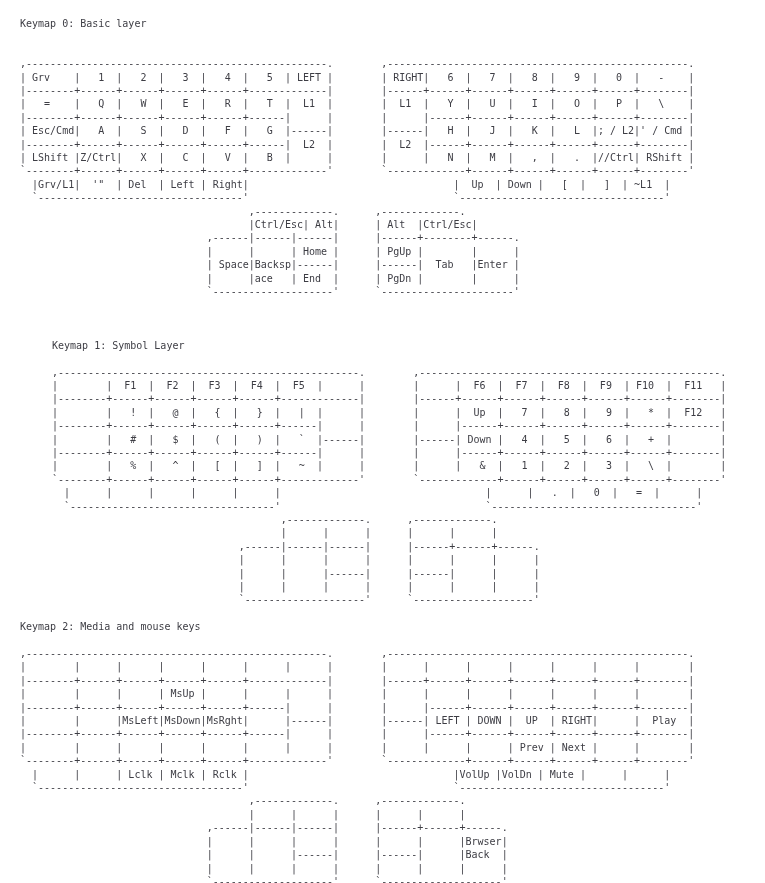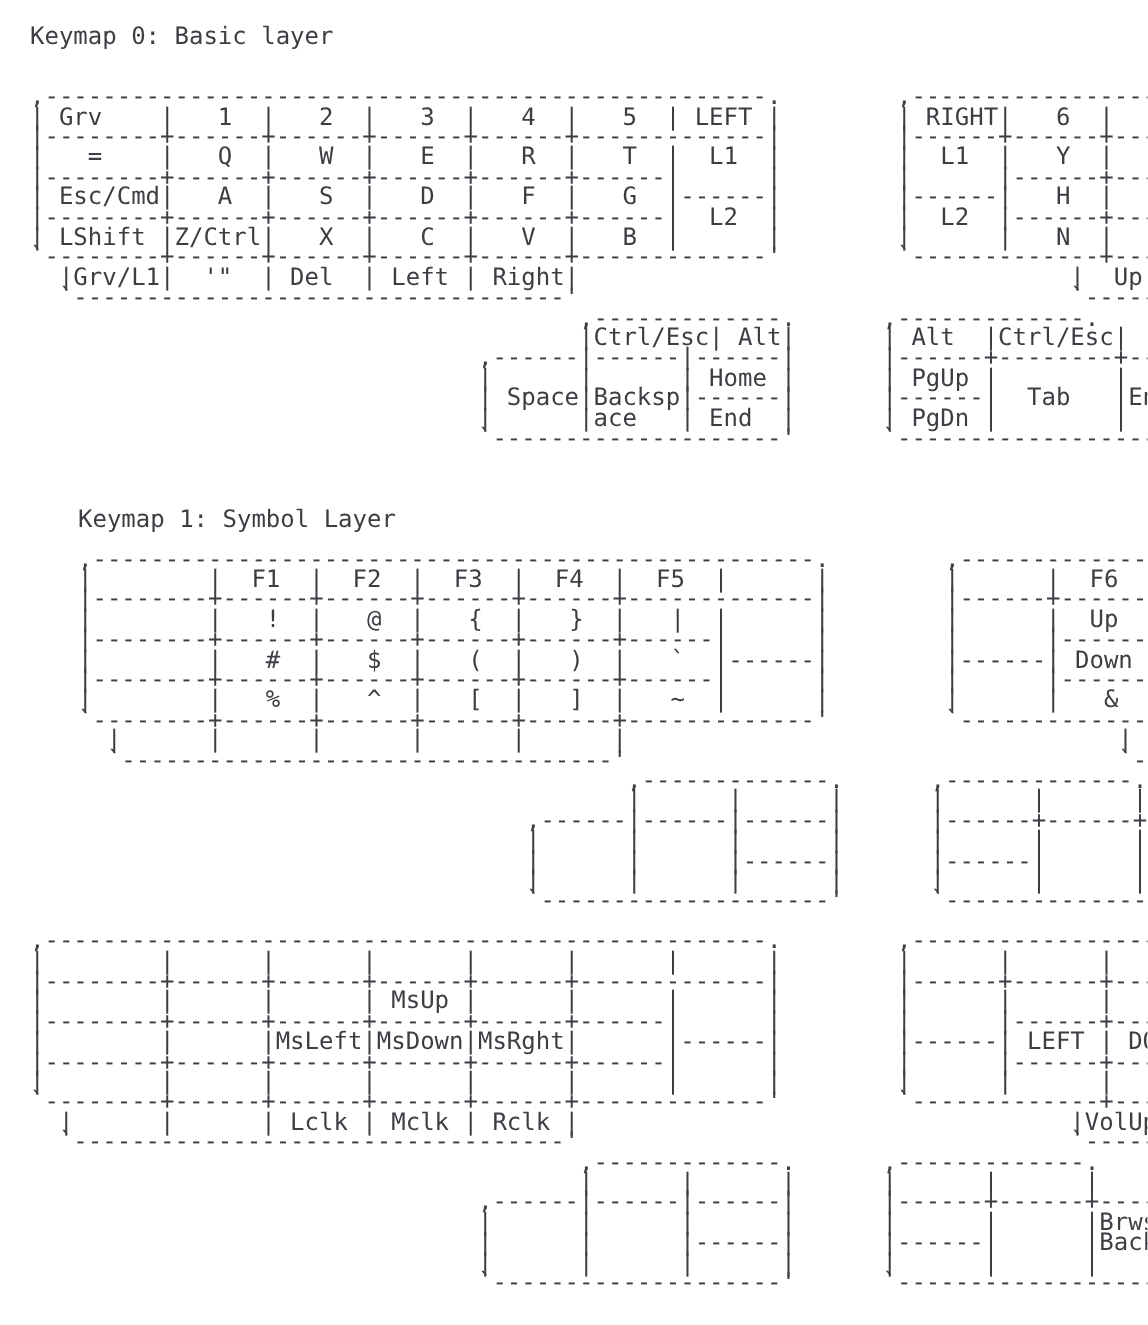--- a/index.html
+++ b/index.html
@@ -9,21 +9,21 @@
     width: 765px;
     height: 883px;
     overflow: hidden;
   }
   .doc {
     box-sizing: border-box;
     width: 765px;
     height: 883px;
     padding: 17px 0 0 20px;
     font-family: "DejaVu Sans Mono", "Liberation Mono", monospace;
-    font-size: 16px;
+    font-size: 10px;
     line-height: 13.4px;
     color: #3d3d44;
   }
   pre {
     margin: 0;
     padding: 0;
     font: inherit;
     color: inherit;
     white-space: pre;
   }
@@ -77,20 +77,21 @@
                                       ,-------------.      ,-------------.
                                       |      |      |      |      |      |
                                ,------|------|------|      |------+------+------.
                                |      |      |      |      |      |      |      |
                                |      |      |------|      |------|      |      |
                                |      |      |      |      |      |      |      |
                                `--------------------'      `--------------------'</pre>
   </div>
 
   <div class="keymap-section section-2">
+    <pre class="keymap-title">Keymap 2: Media and mouse keys</pre>
     <pre class="keymap-art">,--------------------------------------------------.        ,--------------------------------------------------.
 |        |      |      |      |      |      |      |        |      |      |      |      |      |      |        |
 |--------+------+------+------+------+-------------|        |------+------+------+------+------+------+--------|
 |        |      |      | MsUp |      |      |      |        |      |      |      |      |      |      |        |
 |--------+------+------+------+------+------|      |        |      |------+------+------+------+------+--------|
 |        |      |MsLeft|MsDown|MsRght|      |------|        |------| LEFT | DOWN |  UP  | RIGHT|      |  Play  |
 |--------+------+------+------+------+------|      |        |      |------+------+------+------+------+--------|
 |        |      |      |      |      |      |      |        |      |      |      | Prev | Next |      |        |
 `--------+------+------+------+------+-------------'        `-------------+------+------+------+------+--------'
   |      |      | Lclk | Mclk | Rclk |                                  |VolUp |VolDn | Mute |      |      |

